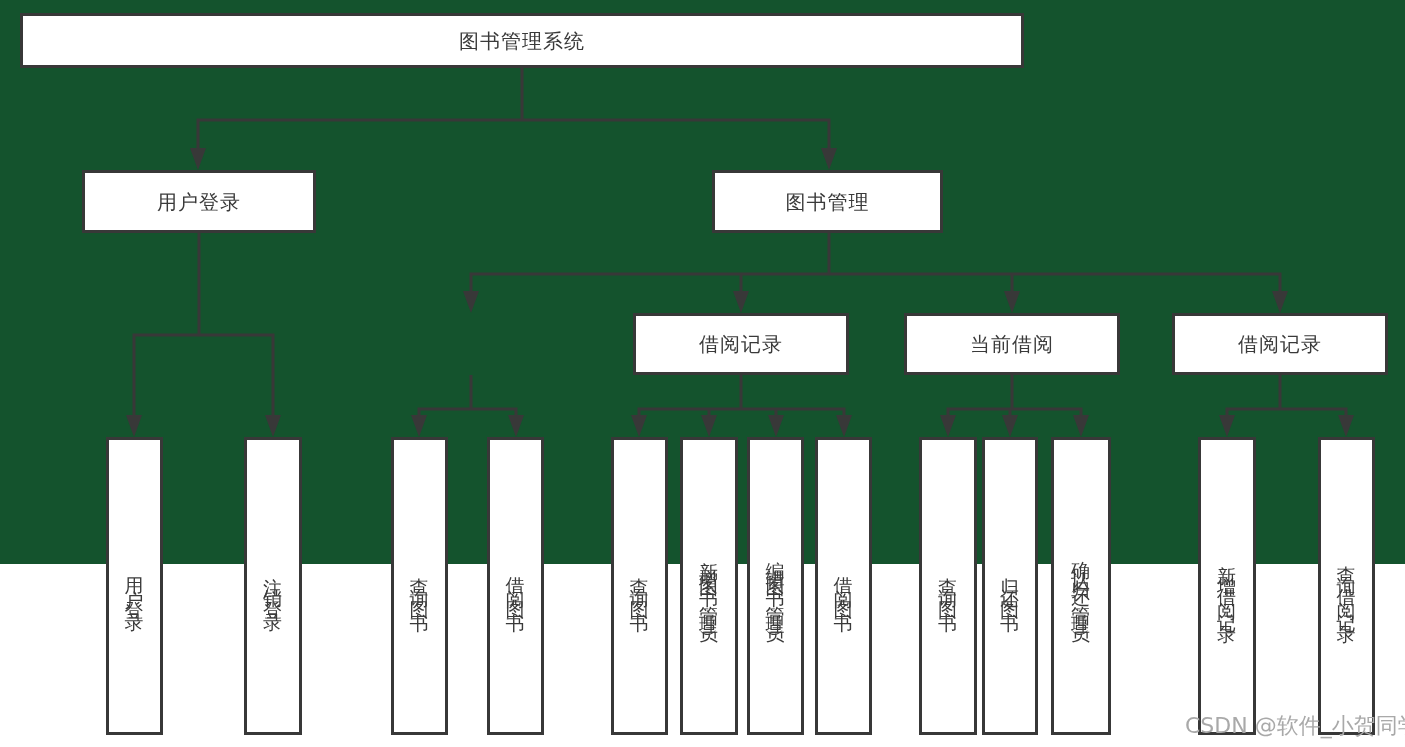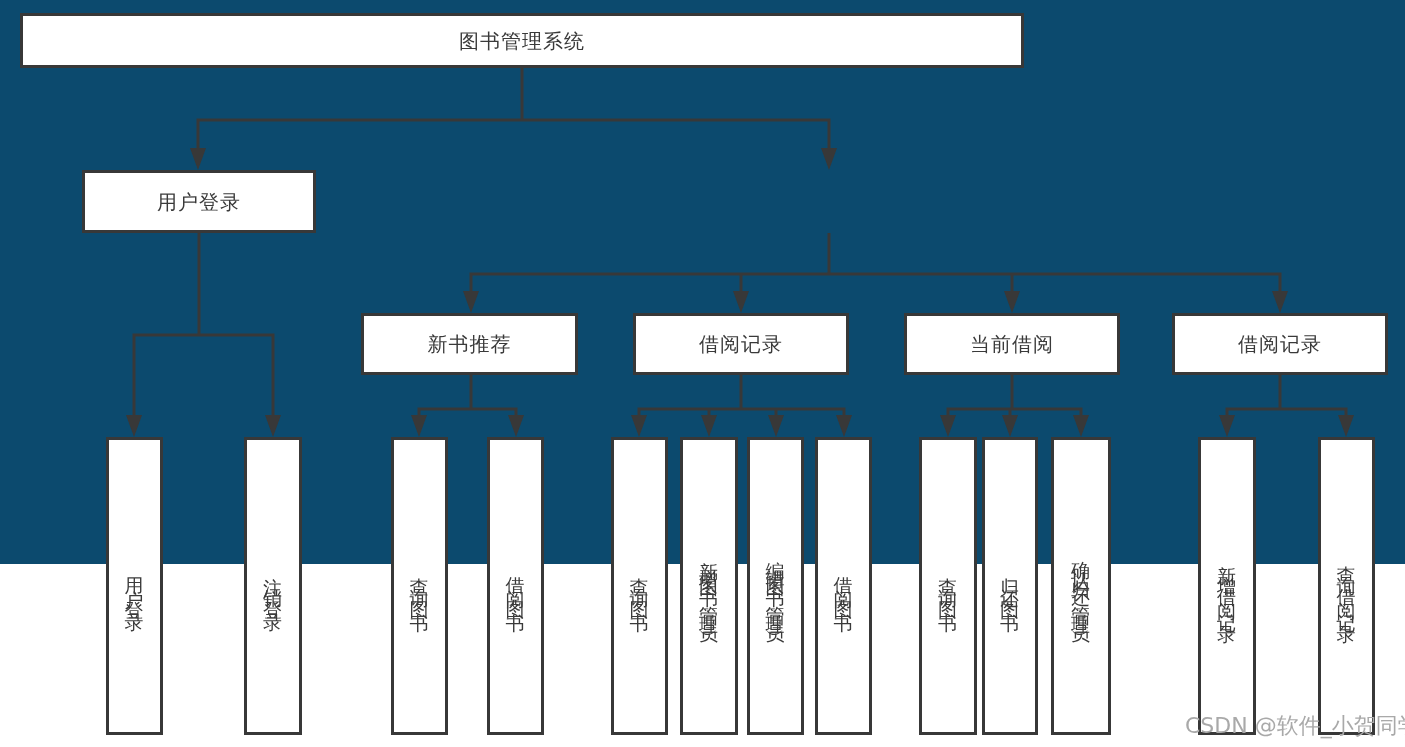--- a/index.html
+++ b/index.html
@@ -2,21 +2,21 @@
 <html><head>
 <meta charset="utf-8">
 <style>
   html, body { margin: 0; padding: 0; }
   body {
     width: 1405px; height: 747px;
     background: #ffffff;
     font-family: "DejaVu Sans", "Liberation Sans", sans-serif;
     overflow: hidden;
   }
-  .stage { position: relative; width: 1405px; height: 564px; background: #0c4a6e; text-align: right; }
+  .stage { position: relative; width: 1405px; height: 564px; background: #14532d; text-align: right; }
   svg.connectors { position: absolute; left: 0; top: 0; }
   .ln { fill: none; stroke: #383838; stroke-width: 3; }
   .ah { fill: #383838; stroke: none; }
   .box {
     position: absolute;
     box-sizing: border-box;
     border: 3px solid #383838;
     background: #ffffff;
     color: #3a3a3a;
     display: flex;
@@ -81,22 +81,22 @@
       <path class="ah" d="M1002 415 L1018 415 L1010 437 Z"></path>
       <path class="ah" d="M1073 415 L1089 415 L1081 437 Z"></path>
       <path class="ah" d="M1219 415 L1235 415 L1227 437 Z"></path>
       <path class="ah" d="M1338 415 L1354 415 L1346 437 Z"></path>
     </g>
   </svg>
 
   <div class="box h" style="left:20px; top:13px; width:1004px; height:55px">图书管理系统</div>
 
   <div class="box h" style="left:82px; top:170px; width:234px; height:63px">用户登录</div>
+  <div class="box h" style="left:712px; top:170px; width:231px; height:63px">图书管理</div>
 
-  <div class="box h" style="left:361px; top:313px; width:217px; height:62px">新书推荐</div>
   <div class="box h" style="left:633px; top:313px; width:216px; height:62px">借阅记录</div>
   <div class="box h" style="left:904px; top:313px; width:216px; height:62px">当前借阅</div>
   <div class="box h" style="left:1172px; top:313px; width:216px; height:62px">借阅记录</div>
 
   <div class="box v" style="left:106px; width:57px">用户登录</div>
   <div class="box v" style="left:244px; width:58px">注销登录</div>
 
   <div class="box v" style="left:391px; width:57px">查询图书</div>
   <div class="box v" style="left:487px; width:57px">借阅图书</div>
 

